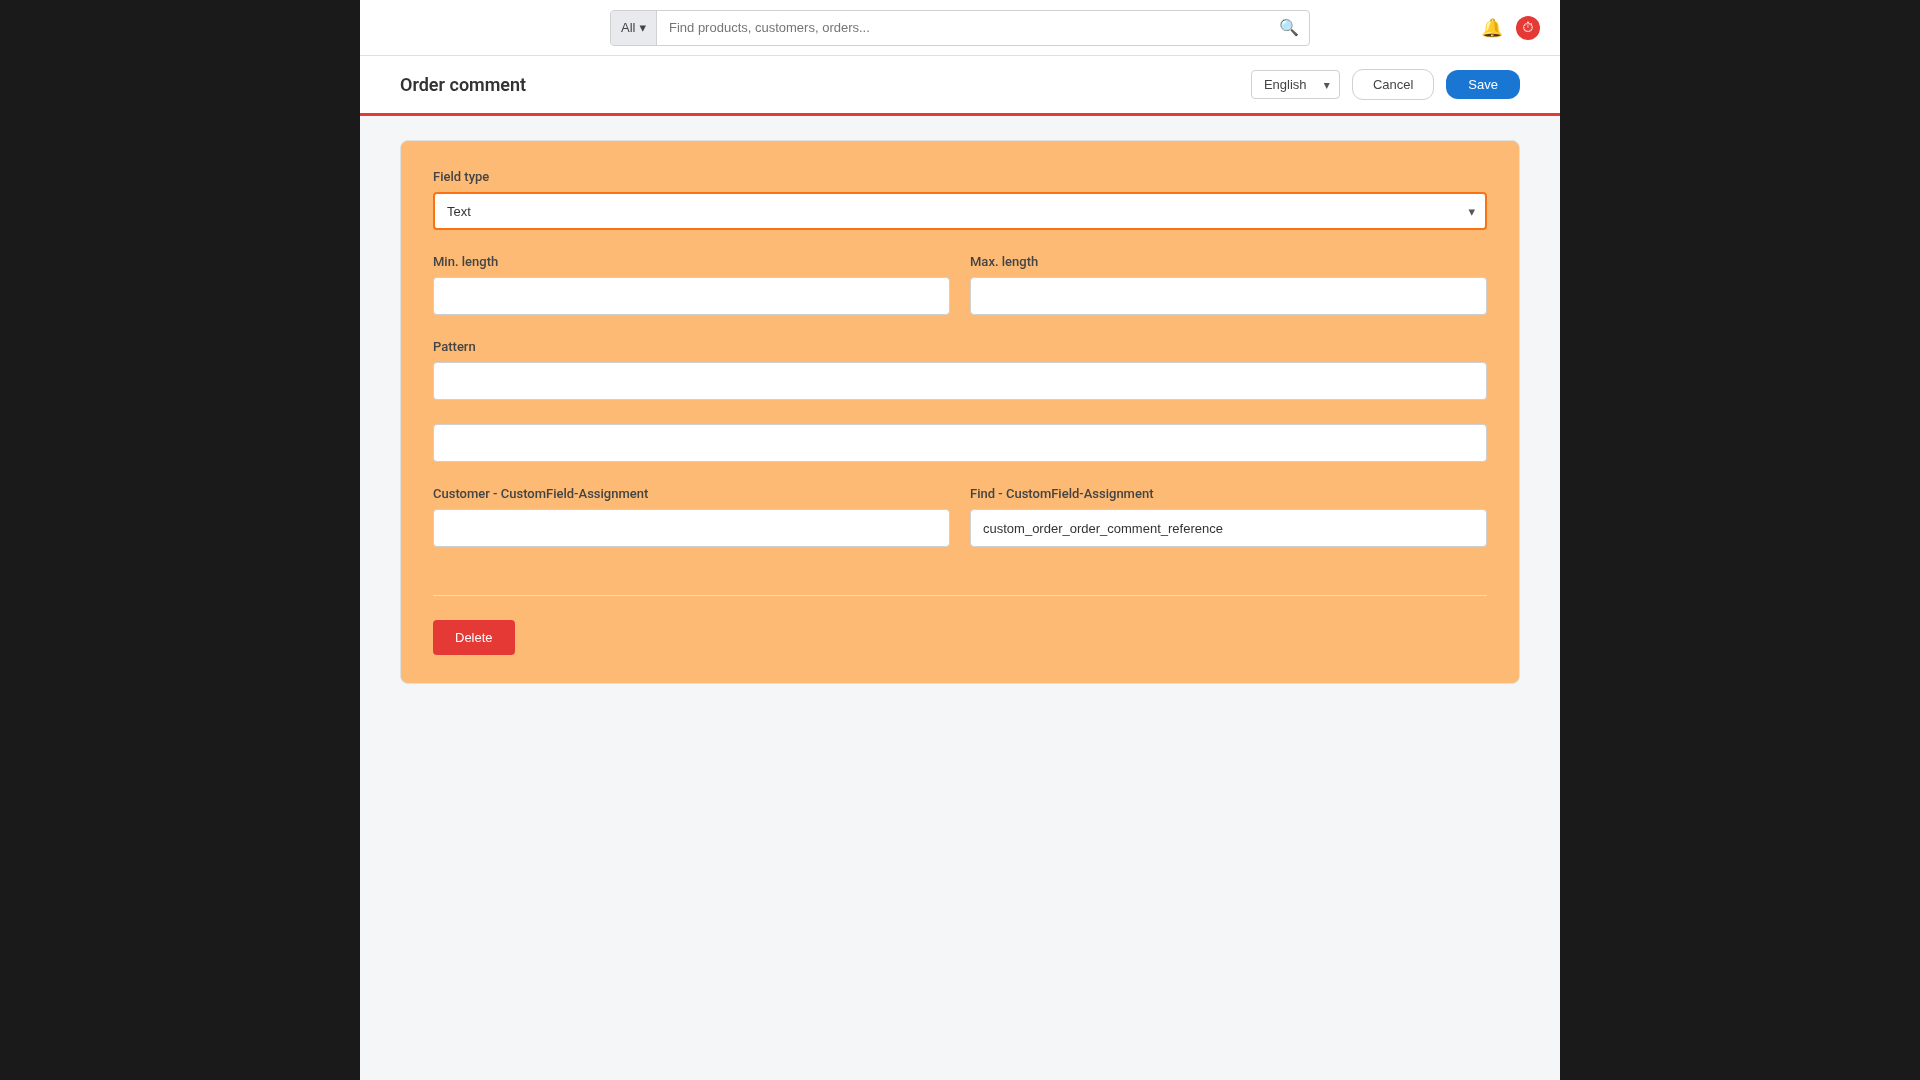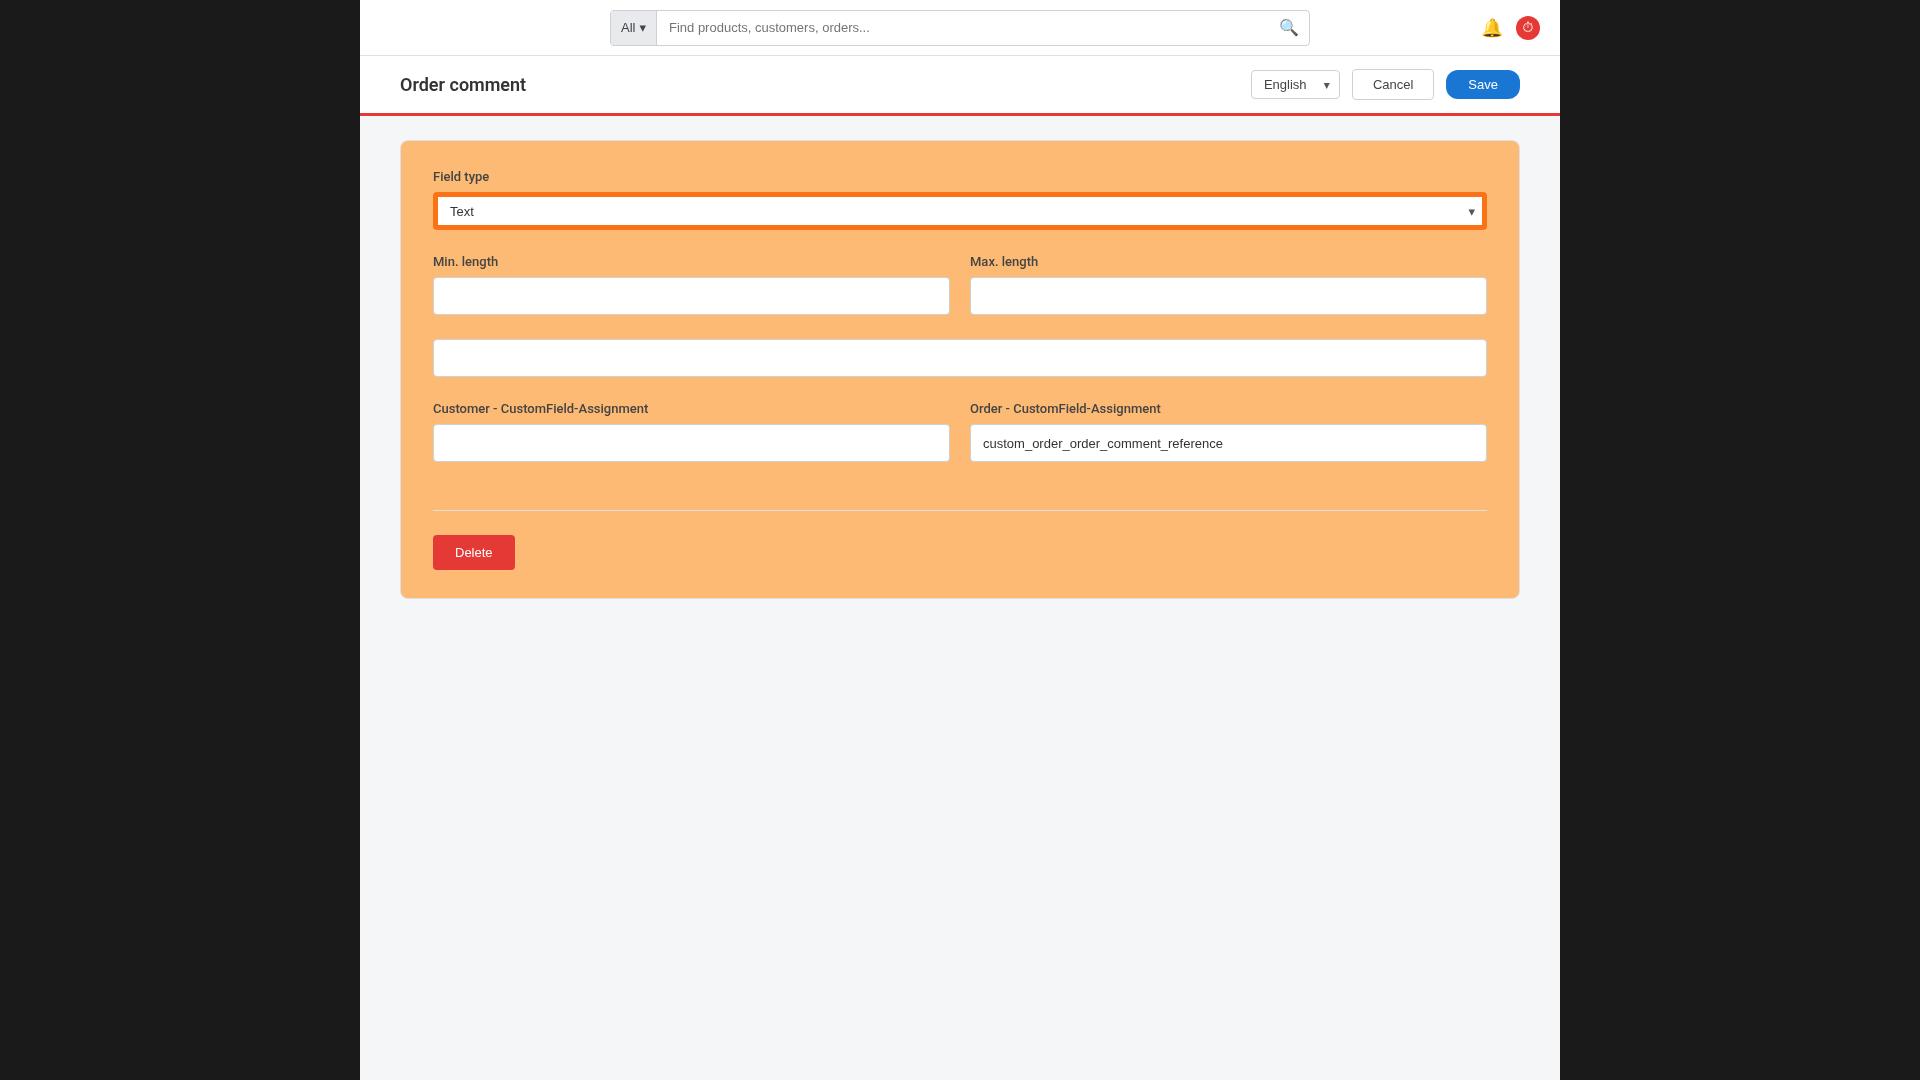--- a/index.html
+++ b/index.html
@@ -128,21 +128,21 @@
       right: 10px;
       top: 50%;
       transform: translateY(-50%);
       font-size: 12px;
       color: #555;
       pointer-events: none;
     }
     .btn-cancel {
       background: #fff;
       border: 1px solid #d0d0d0;
-      border-radius: 4px;
+      border-radius: 11px;
       padding: 7px 20px;
       font-size: 13px;
       color: #444;
       cursor: pointer;
     }
     .btn-save {
       background: #1976d2;
       border: none;
       border-radius: 12px;
       padding: 7px 22px;
@@ -178,21 +178,21 @@
       border: 1px solid #d0d0d0;
       border-radius: 4px;
       padding: 8px 12px;
       font-size: 13px;
       color: #333;
       outline: none;
       height: 38px;
     }
     .form-select {
       width: 100%;
-      border: 5px solid #f97316;
+      border: 2px solid #f97316;
       border-radius: 4px;
       padding: 7px 12px;
       font-size: 13px;
       color: #333;
       outline: none;
       height: 38px;
       appearance: none;
       background: #fff;
       cursor: pointer;
     }
@@ -302,37 +302,41 @@
         </div>
         <div class="form-col">
           <div class="form-group">
             <label class="form-label">Max. length</label>
             <input class="form-control" type="text" value="" style="">
           </div>
         </div>
       </div>
 
       
+      <div class="form-group">
+        <label class="form-label">Pattern</label>
+        <input class="form-control" type="text" value="" style="">
+      </div>
 
       
       <div class="form-group">
         <input class="form-control" type="text" value="" style="">
       </div>
 
       
       <div class="form-row">
         <div class="form-col">
           <div class="form-group">
             <label class="form-label">Customer - CustomField-Assignment</label>
             <input class="form-control" type="text" value="" style="">
           </div>
         </div>
         <div class="form-col">
           <div class="form-group">
-            <label class="form-label">Order - CustomField-Assignment</label>
+            <label class="form-label">Find - CustomField-Assignment</label>
             <input class="form-control" type="text" value="custom_order_order_comment_reference" style="">
           </div>
         </div>
       </div>
 
       <hr class="divider">
 
       <button class="btn-delete">Delete</button>
 
     </div>

